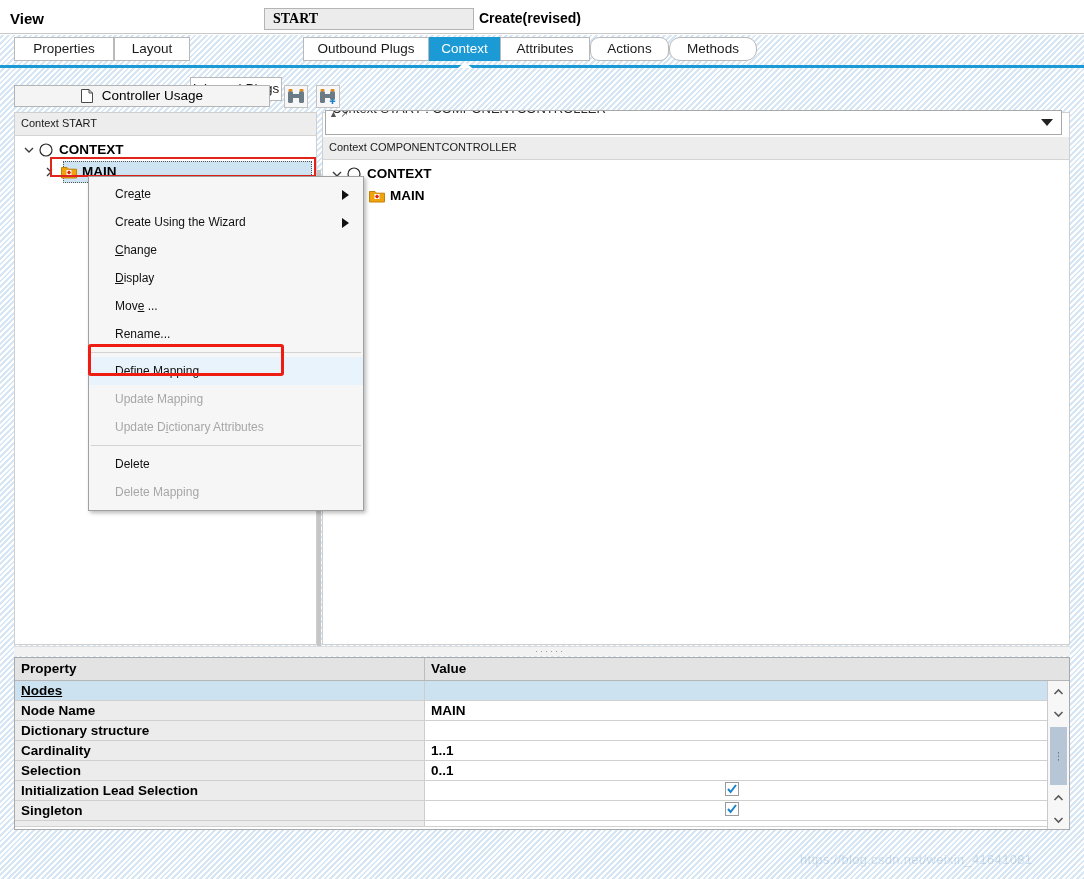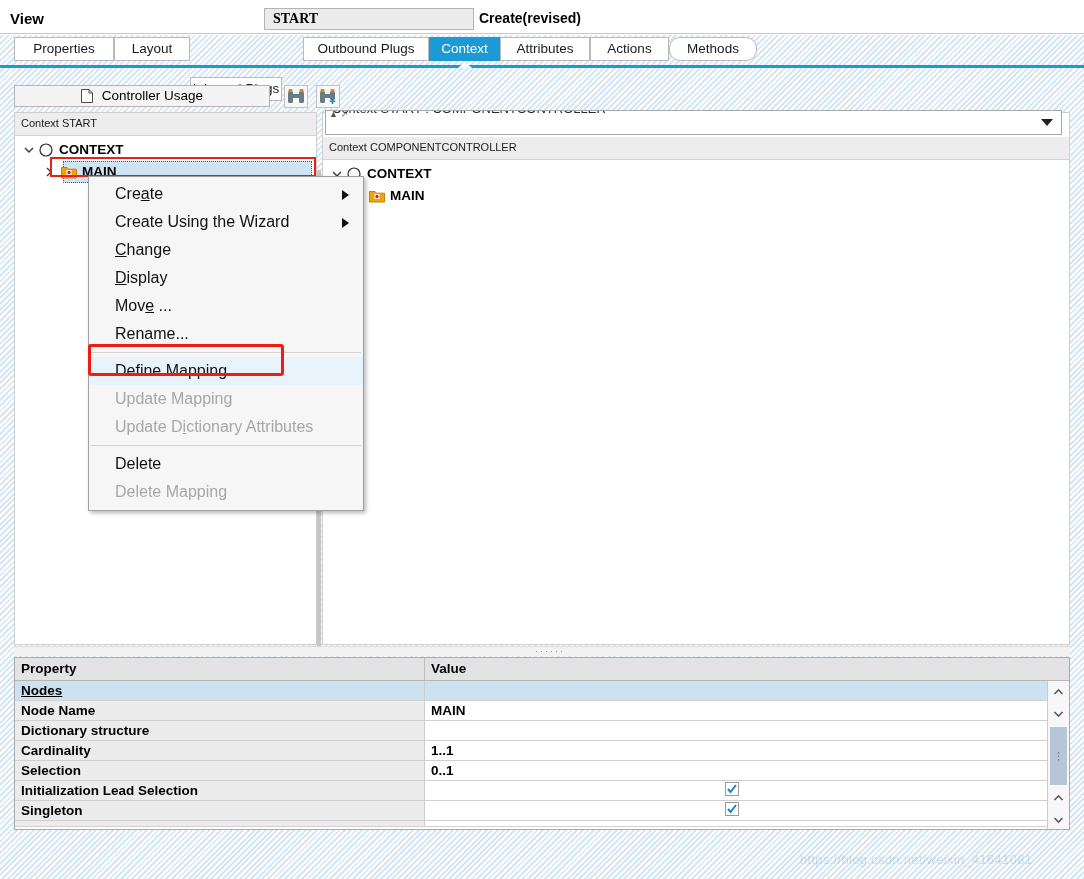--- a/index.html
+++ b/index.html
@@ -210,21 +210,21 @@
     background: #f6f6f6;
     border: 1px solid #a0a0a0;
     box-shadow: 2px 2px 4px rgba(0,0,0,0.28);
     z-index: 20;
     padding: 3px 0 4px 0;
   }
   .mi {
     position: relative;
     height: 28px; line-height: 28px;
     padding-left: 26px;
-    font-size: 16px;
+    font-size: 12px;
     color: #111;
     white-space: nowrap;
     cursor: default;
   }
   .mi.disabled { color: #a7a7a7; }
   .mi.hl {
     background: #e9f3fb;
   }
   .mi .sub {
     position: absolute; right: 14px; top: 10px;
@@ -350,21 +350,21 @@
     <div class="hdr-rule"></div>
   </div>
 
   <div class="tabstrip" id="tabstrip">
       <div class="tab" style="left: 14px; width: 100px;">Properties</div>
       <div class="tab" style="left: 114px; width: 76px;">Layout</div>
       <div class="tab" style="left: 190px; width: 92px; margin-top: 40px;">Inbound Plugs</div>
       <div class="tab" style="left: 303px; width: 126px;">Outbound Plugs</div>
       <div class="tab active" style="left: 429px; width: 71px;">Context</div>
       <div class="tab" style="left: 500px; width: 90px;">Attributes</div>
-      <div class="tab" style="left: 590px; width: 79px;">Actions</div>
+      <div class="tab" style="left: 590px; width: 79px; border-radius: 9px;">Actions</div>
       <div class="tab" style="left: 669px; width: 88px; border-radius: 11px;">Methods</div>
     </div>
   <div class="tabs-underline"></div>
 
   <div class="usage-btn">
     <span class="doc-ico">
       <svg width="12" height="14" viewBox="0 0 12 14">
         <path d="M0.5 0.5 H8 L11.5 4 V13.5 H0.5 Z" fill="#ffffff" stroke="#4a4a4a"></path>
         <path d="M8 0.5 V4 H11.5" fill="none" stroke="#4a4a4a"></path>
       </svg>

